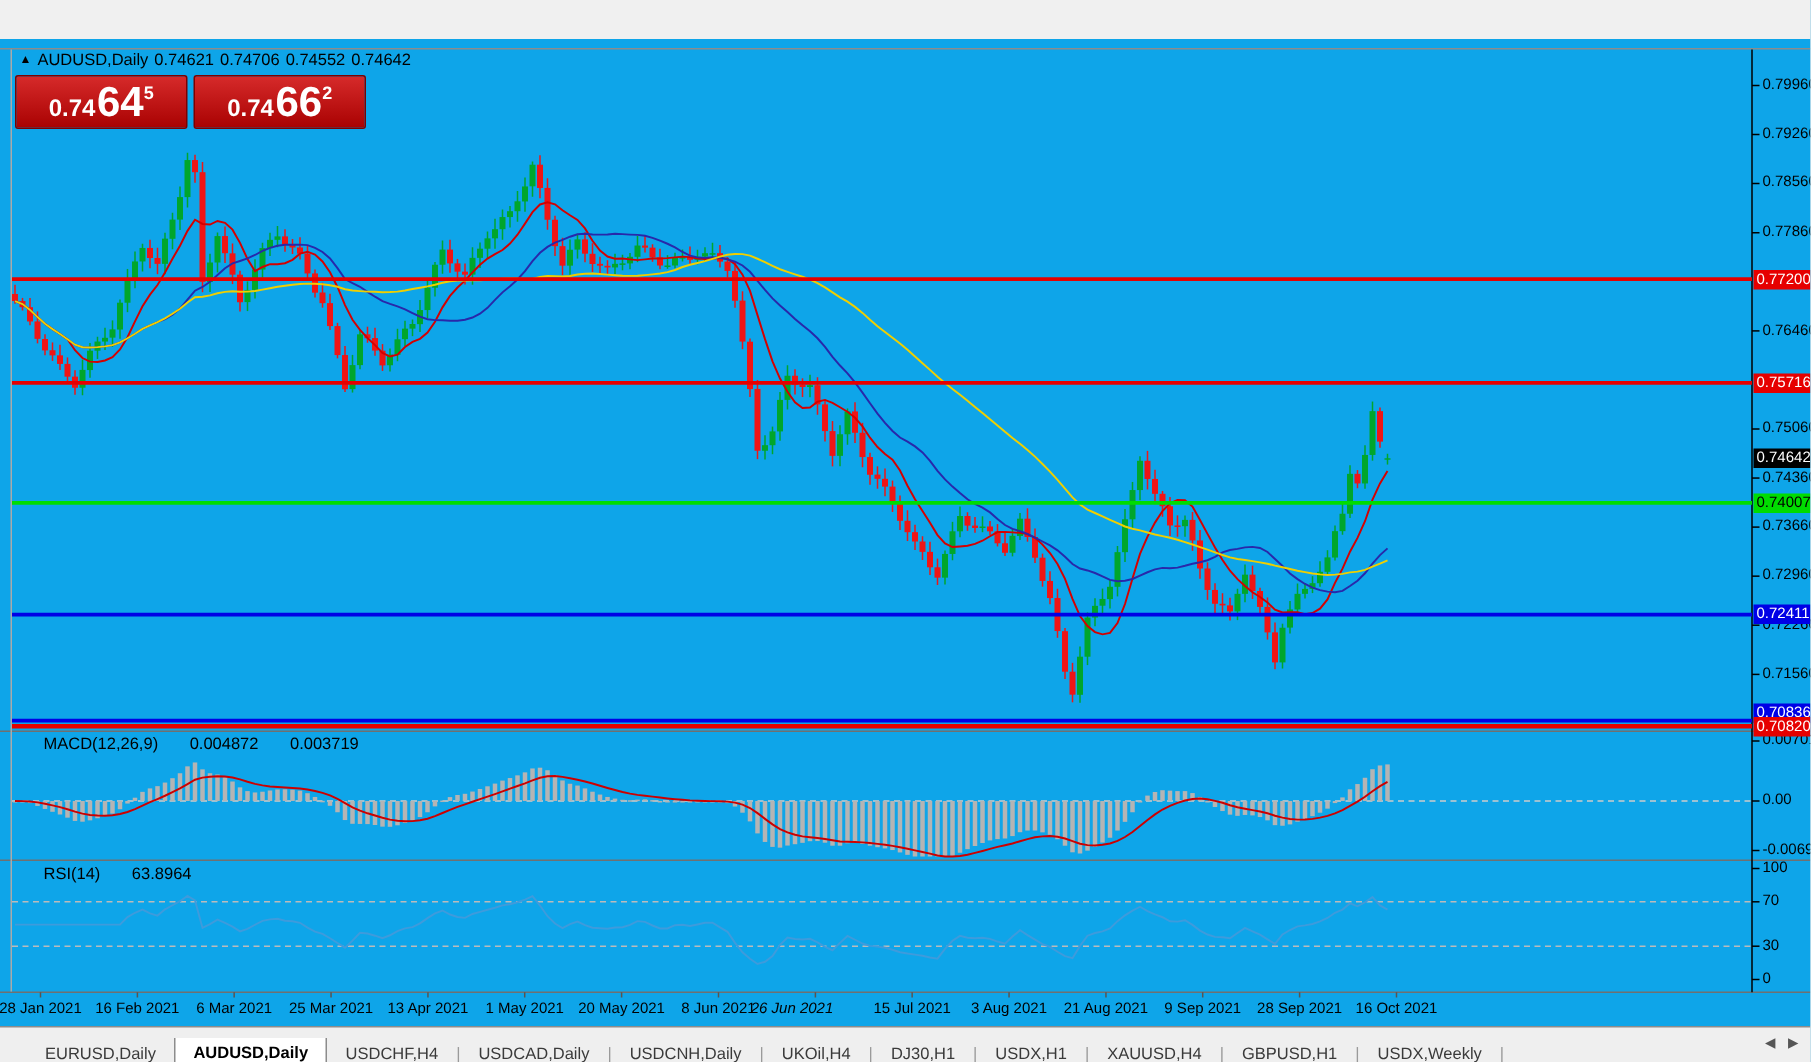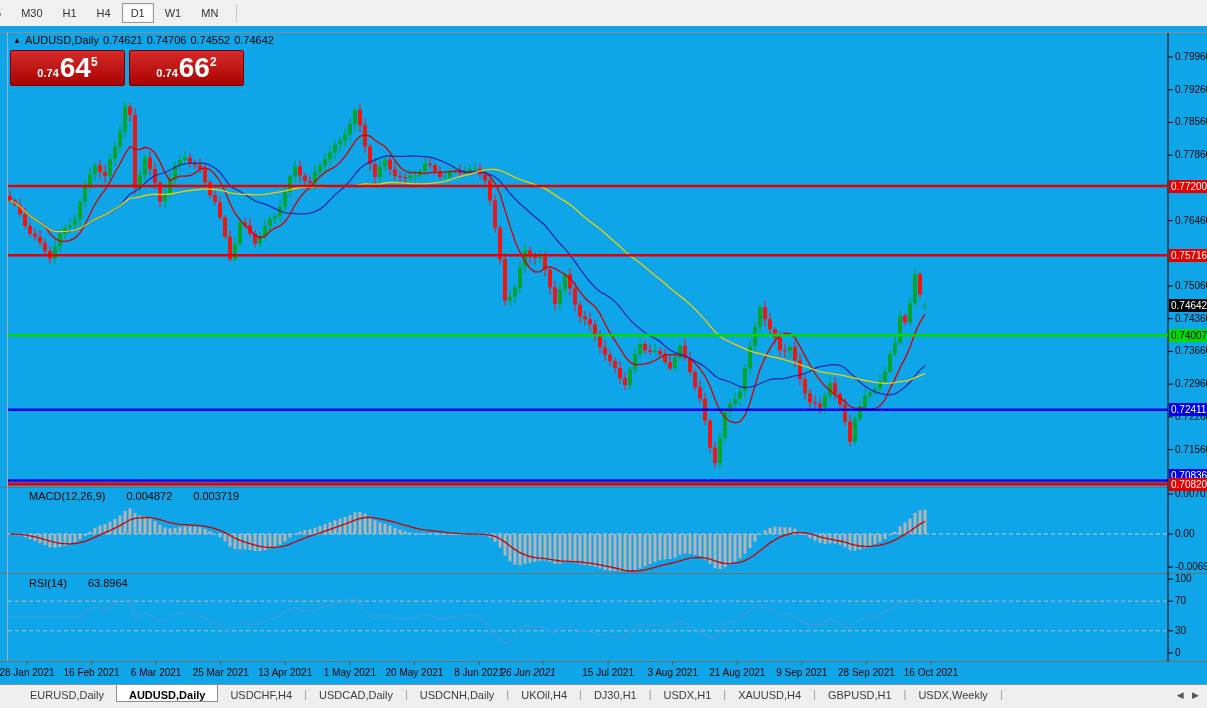--- a/index.html
+++ b/index.html
@@ -28,58 +28,46 @@
         letter-spacing:.5px;cursor:pointer;padding:0;}
   .vol{flex:1;display:flex;border:1px solid #8aa0b8;background:#fff;border-radius:2px;}
   .volbtn{width:18px;border:none;background:#f2f5f9;color:#4a6fa5;font-size:9px;padding:0;cursor:pointer;}
   .volbtn.left{border-right:1px solid #d4dce6;}
   .volbtn.right{border-left:1px solid #d4dce6;}
   .volin{width:100%;border:none;outline:none;font-size:12px;text-align:right;padding-right:10px;
          font-family:"Liberation Sans",sans-serif;color:#000;}
   .prow{display:flex;gap:4px;margin-top:2px;}
   .bigpx{flex:1;height:34px;background:linear-gradient(#d62a2a,#a90202);border:1px solid #7d0000;
          border-radius:2px;color:#fff;display:flex;align-items:center;justify-content:center;cursor:pointer;}
-  .pxs{font-size:11px;font-weight:bold;margin-top:9px;margin-right:1px;}
+  .pxs{font-size:16px;font-weight:bold;margin-top:9px;margin-right:1px;}
   .pxb{font-size:28px;font-weight:bold;line-height:28px;}
   .pxe{font-size:12px;font-weight:bold;align-self:flex-start;margin-top:4px;}
   
   .plabel{position:absolute;left:12px;font-size:11px;color:#000;white-space:nowrap;}
   .plabel span{margin-right:4px;margin-left:17px;}
   
   .tick{position:absolute;left:1175px;font-size:10px;color:#000;height:12px;line-height:12px;}
   .badge{position:absolute;left:1169px;width:36px;height:13px;line-height:13px;font-size:10px;
          padding-left:2px;color:#fff;}
   .datelab{position:absolute;font-size:10px;color:#000;transform:translateX(-50%);white-space:nowrap;}
   
   .tabbar{position:absolute;left:0;top:684px;width:1207px;height:24px;background:#efefef;
           border-top:1px solid #8c8c8c;display:flex;align-items:stretch;}
-  #tabs{display:flex;align-items:flex-start;margin-left:18px;}
+  #tabs{display:flex;align-items:flex-end;margin-left:18px;}
   .tab{font-size:11px;color:#3a3a3a;padding:4px 12px 0 12px;cursor:pointer;white-space:nowrap;}
   .tab.active{background:#ffffff;border:1px solid #8c8c8c;border-top:none;font-weight:bold;color:#000;}
   .tabsep{color:#9a9a9a;padding-top:3px;font-size:11px;}
   .tabarrows{position:absolute;right:8px;top:5px;font-size:9px;color:#555;}
   .tabarrows span{margin-left:6px;cursor:pointer;}
 </style>
 </head>
 <body>
 
 <div id="root">
 
-  <div class="toolbar">
-    <div id="tf-buttons">
-        <button class="tf-btn first">5</button>
-        <button class="tf-btn">M30</button>
-        <button class="tf-btn">H1</button>
-        <button class="tf-btn">H4</button>
-        <button class="tf-btn active">D1</button>
-        <button class="tf-btn">W1</button>
-        <button class="tf-btn">MN</button>
-      </div>
-    <div class="tb-sep"></div>
-  </div>
 
   <div class="chartwin">
     <svg id="chart-svg" width="1207" height="658">
         <line x1="0" y1="6.5" x2="1207" y2="6.5" stroke="#8c8c8c"></line>
         <line x1="0" y1="461.5" x2="1207" y2="461.5" stroke="#707070"></line>
         <line x1="0" y1="547.5" x2="1207" y2="547.5" stroke="#707070"></line>
         <line x1="0" y1="635.5" x2="1207" y2="635.5" stroke="#707070"></line>
         <line x1="7.5" y1="7" x2="7.5" y2="635" stroke="#aaaaaa"></line>
         <line x1="1168" y1="7" x2="1168" y2="635.5" stroke="#000000"></line>
         <g>

